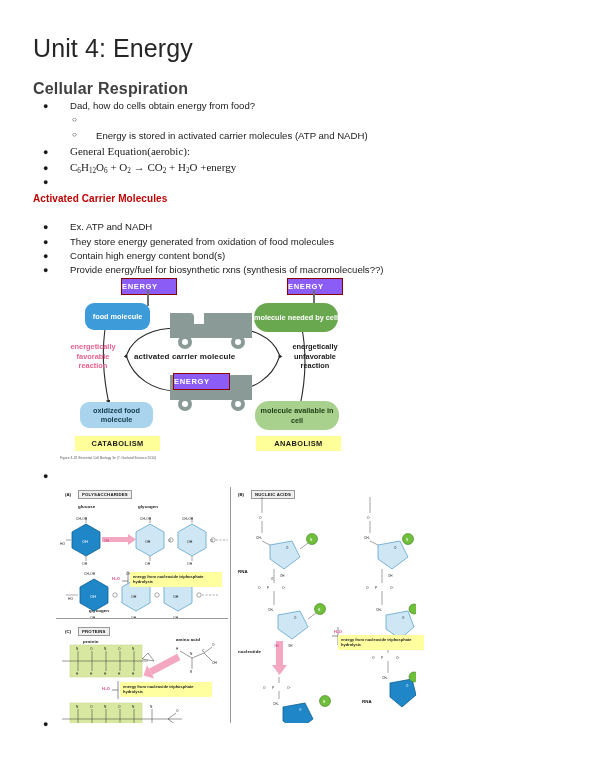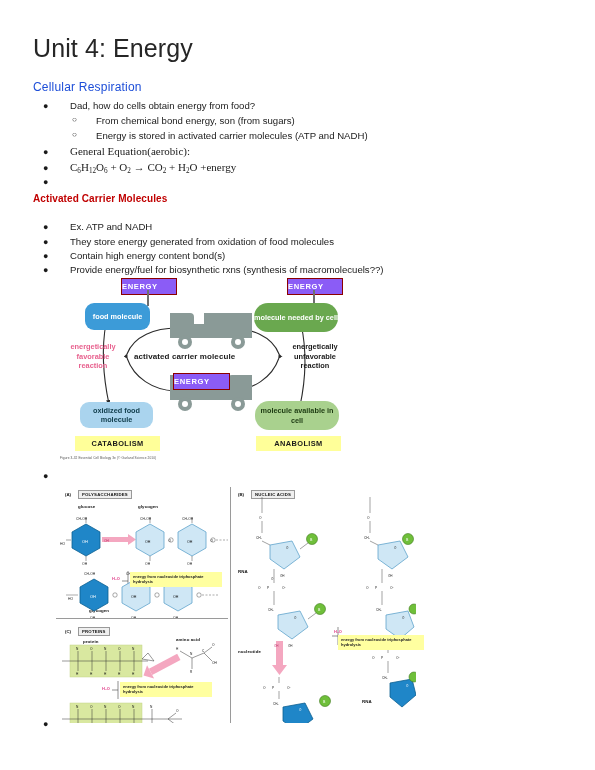--- a/index.html
+++ b/index.html
@@ -1,20 +1,20 @@
 <!DOCTYPE html>
 <html><head>
 <meta charset="utf-8">
 <style>
   html,body{margin:0;padding:0;background:#ffffff;}
   body{width:595px;height:770px;overflow:hidden;font-family:"Liberation Sans",sans-serif;color:#000;}
   .page{position:relative;width:595px;height:669px;padding:0;box-sizing:border-box;}
 
   .doc-title{position:absolute;left:33px;top:34px;font-size:25px;font-weight:400;color:#262626;letter-spacing:.1px;}
-  .h2{position:absolute;left:33px;top:80px;font-size:12px;color:#1d4ed8;font-weight:400;letter-spacing:.2px;}
+  .h2{position:absolute;left:33px;top:80px;font-size:16px;color:#404040;font-weight:700;letter-spacing:.2px;}
   .h2b{position:absolute;left:33px;top:193px;font-size:10px;color:#c00000;font-weight:bold;letter-spacing:.1px;}
 
   .bl{position:absolute;font-size:9.6px;color:#1a1a1a;line-height:1.35;white-space:nowrap;}
   .bl .dot{position:absolute;left:-27px;top:0px;font-size:9px;}
   .bl .circ{position:absolute;left:-24px;top:0px;font-size:8px;}
   .serif{font-family:"Liberation Serif",serif;font-size:11px;}
   sub{font-size:7.2px;vertical-align:-2px;}
 
   
   .fig1{position:absolute;left:57px;top:276px;width:293px;height:192px;background:#fff;}
@@ -52,21 +52,20 @@
   <div class="doc-title">Unit 4: Energy</div>
 
   <div class="h2">Cellular Respiration</div>
 
   <div class="bl" style="left:70px;top:100px;">
     <span class="dot">●</span>
     <span>Dad, how do cells obtain energy from food?</span>
   </div>
   <div class="bl" style="left:96px;top:115px;">
     <span class="circ">○</span>
-    <span>From chemical bond energy, son (from sugars)</span>
   </div>
   <div class="bl" style="left:96px;top:130px;">
     <span class="circ">○</span>
     <span>Energy is stored in activated carrier molecules (ATP and NADH)</span>
   </div>
   <div class="bl serif" style="left:70px;top:144px;">
     <span class="dot" style="top:2px;">●</span>
     <span>General Equation(aerobic):</span>
   </div>
   <div class="bl serif" style="left:70px;top:160px;">

